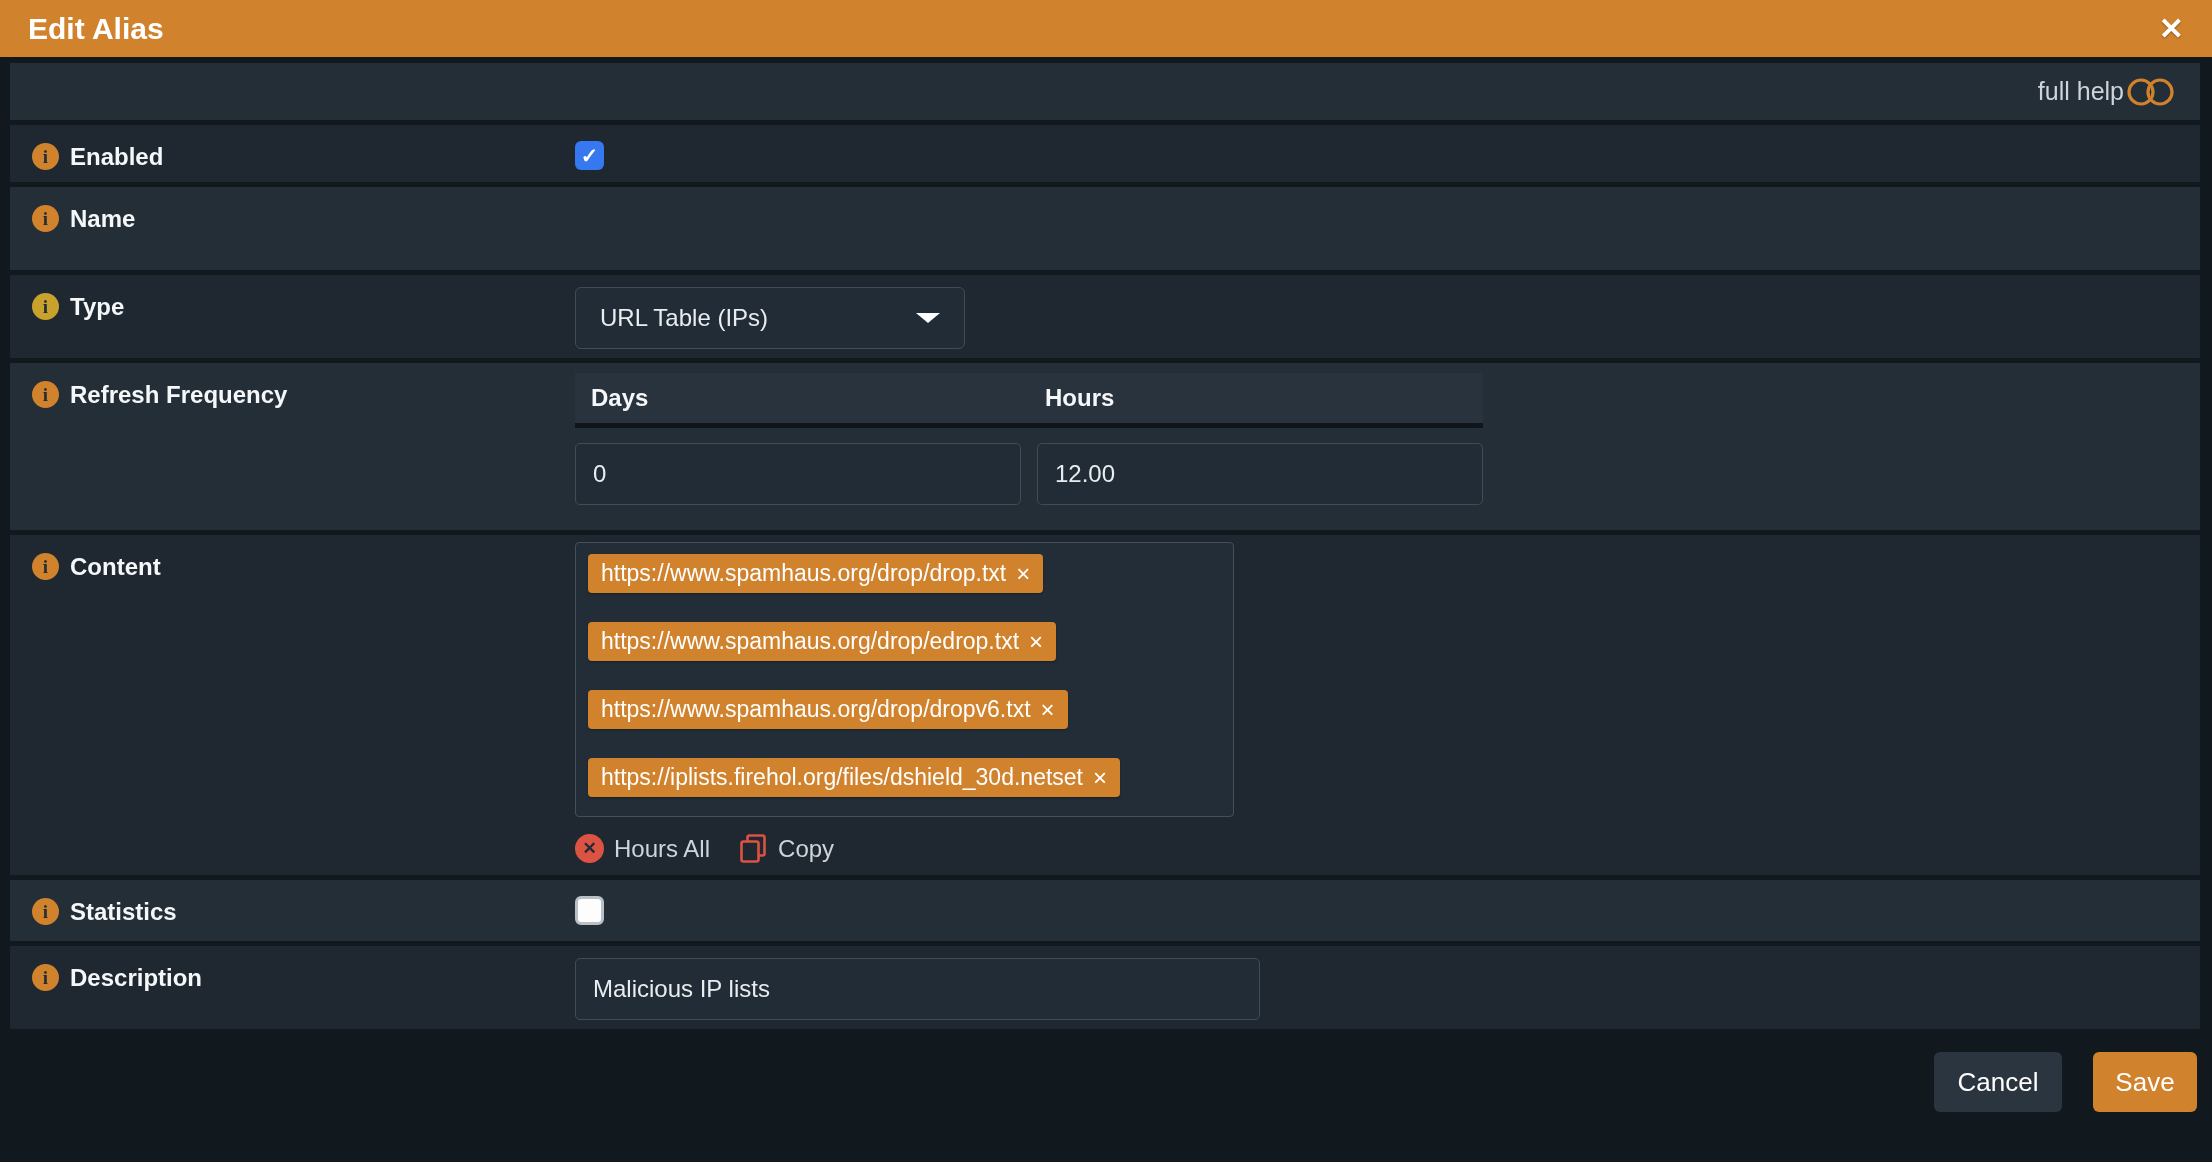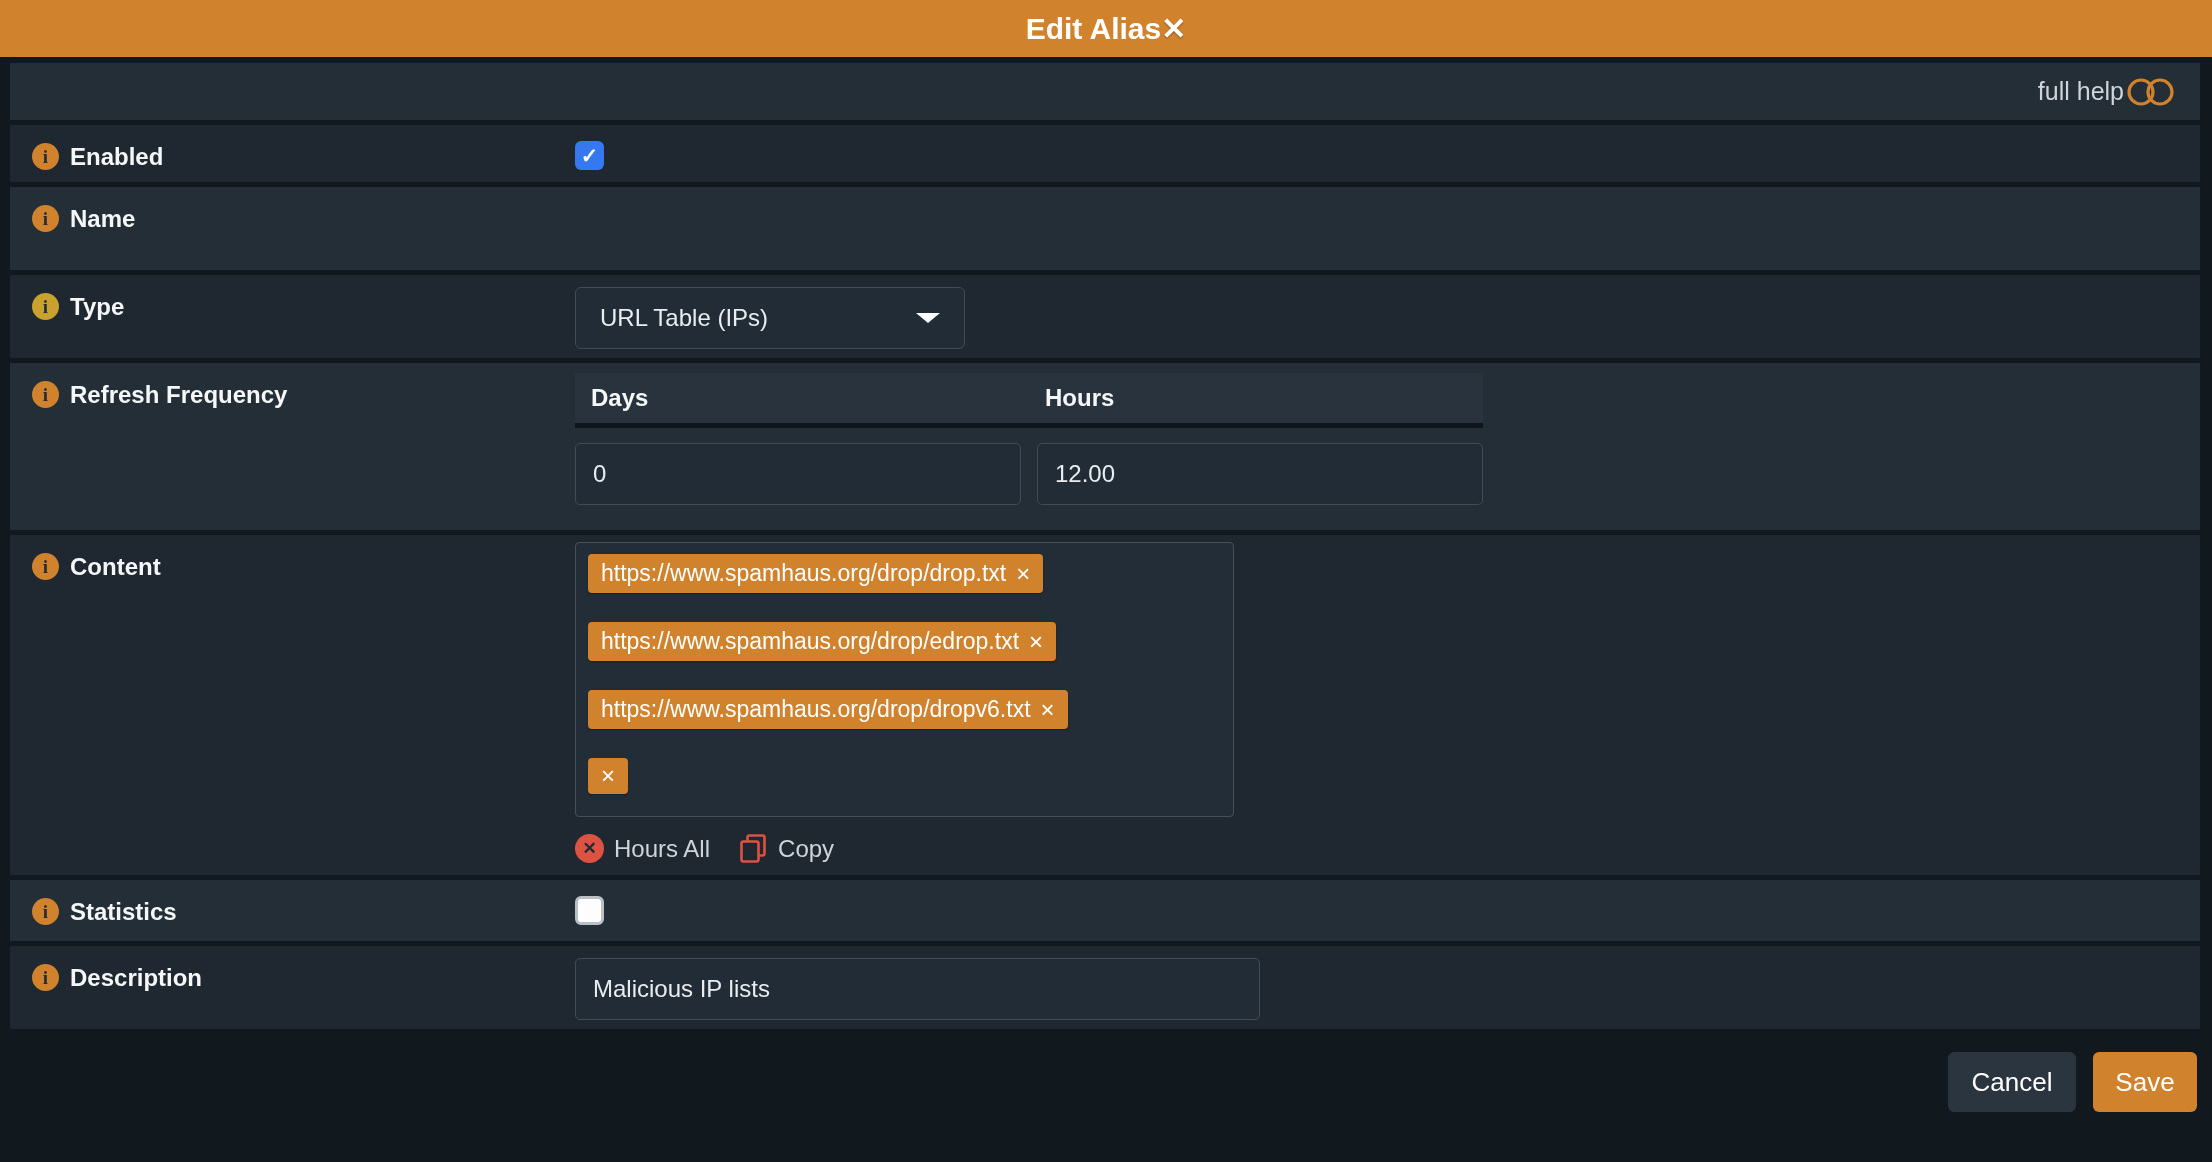--- a/index.html
+++ b/index.html
@@ -18,21 +18,21 @@
   html,body{margin:0;padding:0;}
   body{
     width:2212px;height:1162px;
     background:var(--page-bg);
     font-family:"Liberation Sans", sans-serif;
     color:var(--text);
     overflow:hidden;
   }
   .titlebar{
     height:57px;background:var(--accent);
-    display:flex;align-items:center;justify-content:center;
+    display:flex;align-items:center;justify-content:space-between;
     padding:4px 28px;
   }
   .title{font-size:30px;font-weight:700;color:#fff;}
   .close{font-size:30px;font-weight:700;color:#fff;cursor:pointer;line-height:1;text-shadow:0 1px 2px rgba(0,0,0,.35);}
   .dialog-body{margin:6px 12px 0 10px;}
   .row{
     display:flex;
     background:var(--row-light);
     border-bottom:5px solid var(--page-bg);
   }
@@ -106,21 +106,21 @@
   .tag-remove{cursor:pointer;font-size:24px;line-height:1;}
   .content-actions{display:flex;align-items:center;gap:28px;margin-top:15px;}
   .action{display:flex;align-items:center;gap:10px;color:var(--muted);font-size:24px;cursor:pointer;}
   .clear-icon{
     width:29px;height:29px;border-radius:50%;background:var(--danger);
     color:#222c35;font-weight:700;font-size:17px;
     display:flex;align-items:center;justify-content:center;line-height:1;
   }
   .footer{
     height:94px;display:flex;justify-content:flex-end;align-items:flex-start;
-    gap:17px;padding:18px 15px 0 0;background:var(--page-bg);
+    gap:31px;padding:18px 15px 0 0;background:var(--page-bg);
   }
   .btn{
     height:60px;border:none;border-radius:6px;color:#fff;font-size:26px;
     font-family:"Liberation Sans", sans-serif;
     display:flex;align-items:center;justify-content:center;cursor:pointer;
   }
   .btn-cancel{width:128px;background:#2b353f;}
   .btn-save{width:104px;background:var(--accent);}
   .help-row{justify-content:flex-end;align-items:center;padding-right:22px;}
   .help-toggle{display:flex;align-items:center;cursor:pointer;}
@@ -212,20 +212,21 @@
           </span>
           <span class="tag">
             <span>https://www.spamhaus.org/drop/edrop.txt</span>
             <span class="tag-remove">×</span>
           </span>
           <span class="tag">
             <span>https://www.spamhaus.org/drop/dropv6.txt</span>
             <span class="tag-remove">×</span>
           </span>
           <span class="tag">
+            <span>https://iplists.firehol.org/files/dshield_30d.netset</span>
             <span class="tag-remove">×</span>
           </span>
         </div>
         <div class="content-actions">
           <span class="action">
             <span class="clear-icon">✕</span>
             <span>Hours All</span>
           </span>
           <span class="action">
             <svg width="30" height="33" viewBox="0 0 30 33">

